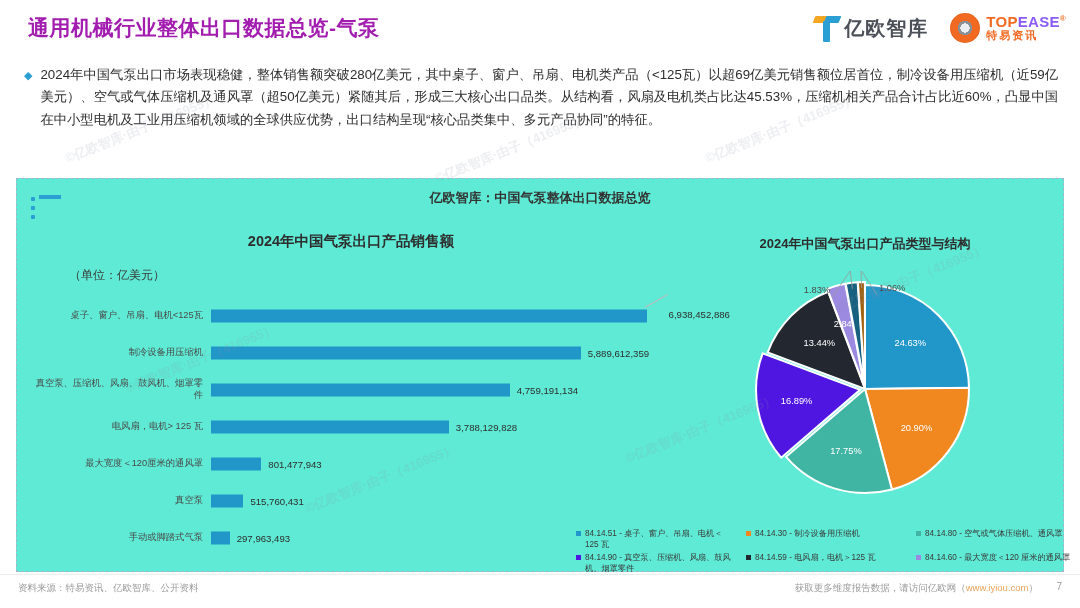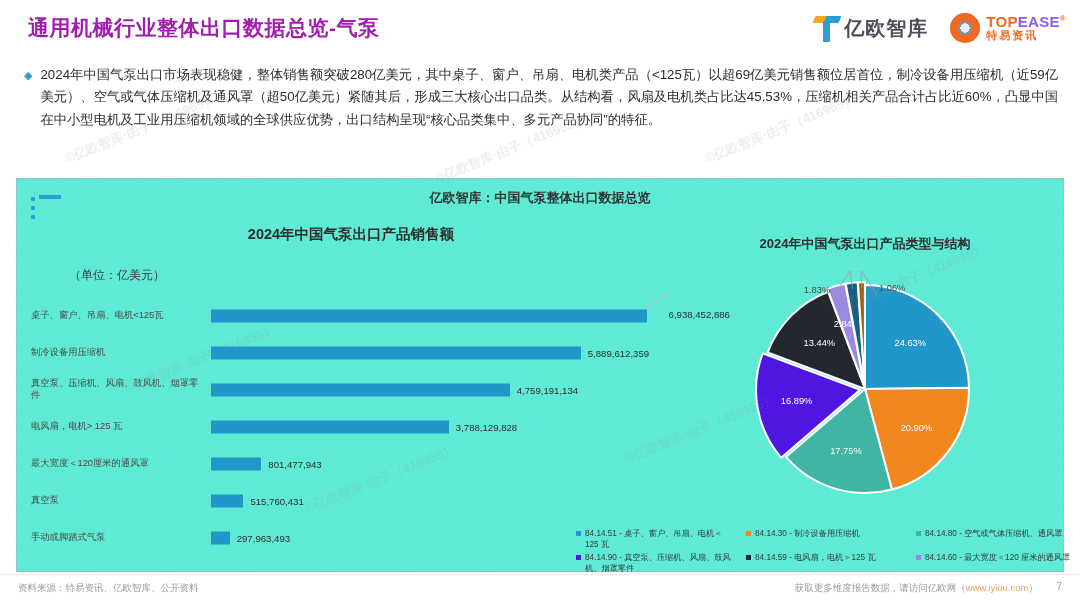--- a/index.html
+++ b/index.html
@@ -81,26 +81,26 @@
   #panel-menu-icon b{
     display:block; position:absolute; left:2px; width:4px; height:4px;
     background:#2b9fd4; border-radius:1px;
   }
   #panel-menu-icon b:nth-of-type(1){ top:2px; }
   #panel-menu-icon b:nth-of-type(2){ top:11px; }
   #panel-menu-icon b:nth-of-type(3){ top:20px; }
 
   
   #bar-chart{ position:absolute; left:14px; top:44px; width:640px; height:340px; }
-  #bar-title{ text-align:center; font-size:14.5px; font-weight:bold; color:#2d2d2d; margin-top:2px; }
+  #bar-title{ text-align:center; font-size:14.5px; font-weight:bold; color:#2d2d2d; margin-top:9px; }
   #bar-unit{ position:absolute; left:38px; top:44px; font-size:12px; color:#3a3a3a; }
   #bar-rows{ position:absolute; left:0; top:74px; width:640px; }
   .bar-row{ display:flex; align-items:center; height:37px; }
   .bar-label{
-    width:180px; flex:0 0 180px; text-align:left; padding-right:8px;
+    width:180px; flex:0 0 180px; text-align:right; padding-right:8px;
     font-size:9.3px; color:#4a4a4a; line-height:11.5px;
   }
   .bar-track{ position:relative; flex:1 1 auto; height:37px; }
   .bar-fill{
     position:absolute; left:0; top:50%; transform:translateY(-50%);
     height:13px; background:#2196c9;
   }
   .bar-value{
     position:absolute; top:50%; transform:translateY(-50%);
     font-size:9.6px; color:#2d2d2d; white-space:nowrap;

